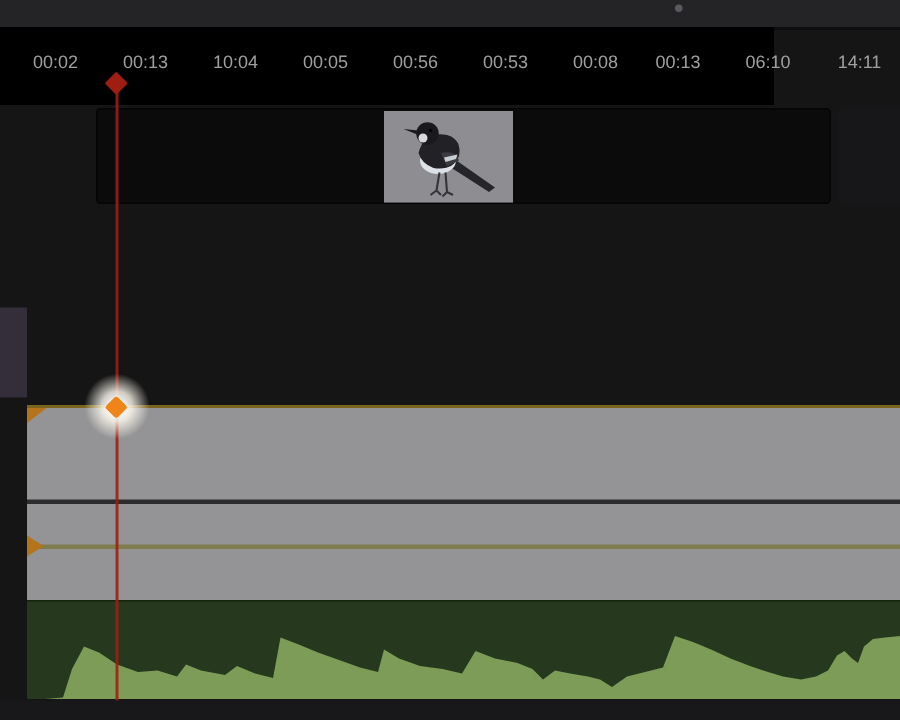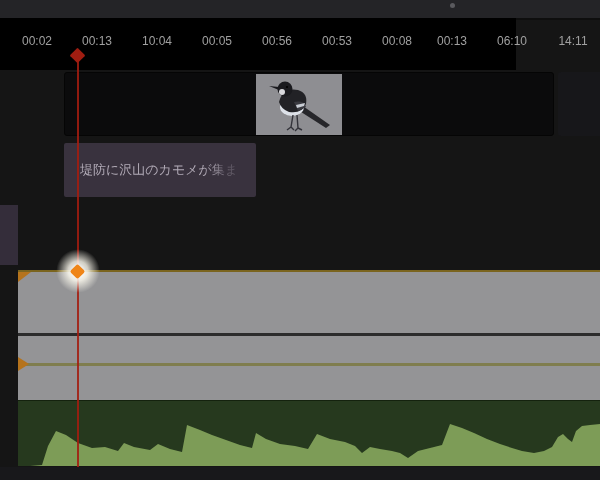--- a/index.html
+++ b/index.html
@@ -85,23 +85,20 @@
       <circle cx="26" cy="18" r="3" fill="#d8d8dc"></circle>
       <circle cx="31" cy="13" r="1.1" fill="#000"></circle>
 
       <path d="M23,13 L13,12 L23,16 Z" fill="#1a1a1e"></path>
 
       <path d="M37,41 L35,53 M35,53 L31,56 M35,53 L38,56" stroke="#33333a" stroke-width="1.4" fill="none"></path>
       <path d="M41,41 L42,54 M42,54 L39,57 M42,54 L46,56" stroke="#33333a" stroke-width="1.4" fill="none"></path>
     </svg>
   </div>
 
-  <div class="subclip">
-    <div class="subtext">堤防に沢山のカモメが集ま</div>
-  </div>
 
   <div class="partclip"></div>
 
   <div class="mediaclip">
     <div class="sepline"></div>
     <div class="gainline"></div>
   </div>
   <div class="fadehandle"></div>
   <div class="gainhandle"></div>
   <div class="kfglow" id="kfglow" style="left: 56px;"></div>

